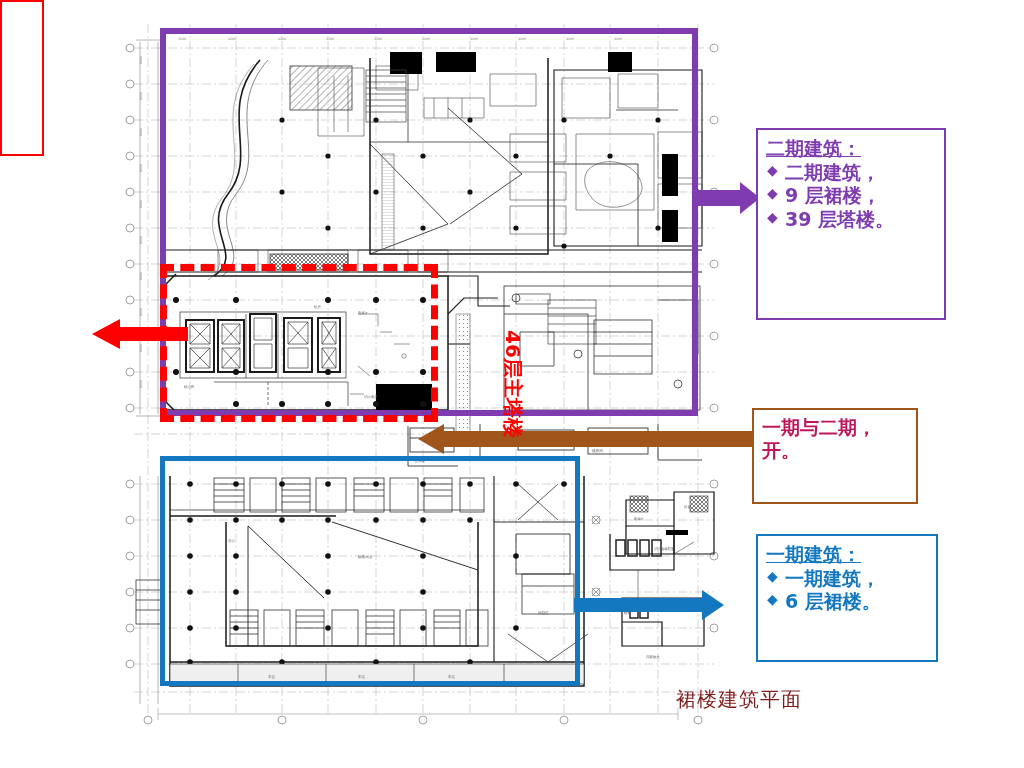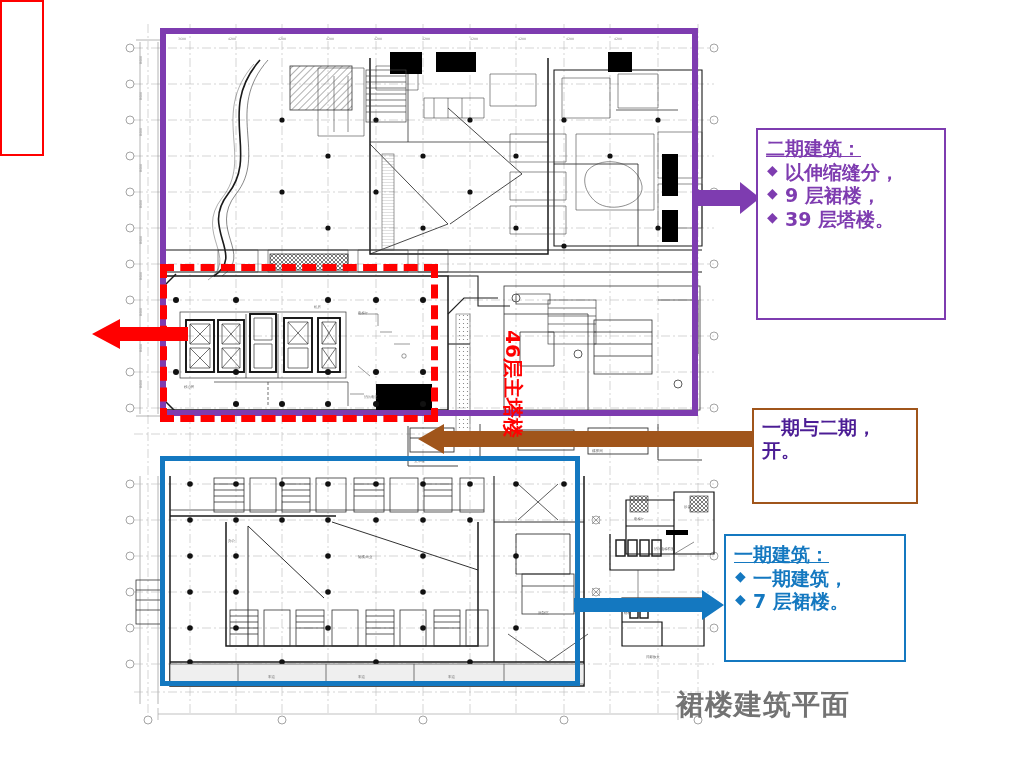--- a/index.html
+++ b/index.html
@@ -24,46 +24,46 @@
   .callout li{display:block;position:relative;padding-left:19px;}
   .callout li .bul{position:absolute;left:1px;top:0px;font-size:14px;line-height:1.3;}
 
   #box-phase2{
     left:756px;top:128px;width:190px;height:192px;
     border:2.5px solid #7E3CB0;color:#7E3CB0;font-size:19px;
     padding:7px 6px 0 8px;
   }
   #box-joint{
     left:752px;top:408px;width:166px;height:96px;
-    border:2.5px solid #A0551B;color:#4c1d95;font-size:19px;
+    border:2.5px solid #A0551B;color:#be185d;font-size:19px;
     padding:6px 4px 0 8px;
   }
   #box-phase1{
-    left:724px;top:534px;width:182px;height:128px;
+    left:756px;top:534px;width:182px;height:128px;
     border:2.5px solid #1478C0;color:#1478C0;font-size:19px;
     padding:7px 20px 0 8px;
   }
   #box-tower{
     left:52px;top:258px;width:40px;height:152px;
     border:2.5px solid #FF0000;color:#FF0000;font-size:20px;
   }
   #box-tower .vtext{
     position:absolute;left:50%;top:50%;
     transform:translate(-50%,-50%) rotate(90deg);
     white-space:nowrap;font-weight:bold;letter-spacing:0px;
   }
 
   
   .arrow{position:absolute;}
   .arrow svg{display:block;overflow:visible;}
 
   
   #caption{
     position:absolute;left:676px;top:686px;
-    font-size:28px;font-weight:bold;color:#737373;
+    font-size:20px;font-weight:normal;color:#7f1d1d;
     letter-spacing:1px;white-space:nowrap;
   }
 </style>
 </head>
 <body>
 
 <div class="slide">
 
   <div class="cad">
   <svg viewBox="0 0 604 716" xmlns="http://www.w3.org/2000/svg">
@@ -552,21 +552,21 @@
     <svg viewBox="0 0 96 32">
       <path d="M96 9 L28 9 L28 1 L0 16 L28 31 L28 23 L96 23 Z" fill="#FF0000"></path>
     </svg>
   </div>
 
   <div class="callout" id="box-phase2">
     <span class="hdr">二期建筑：</span>
     <ul>
       <li>
         <span class="bul">◆</span>
-        <span>以伸缩缝分，</span>
+        <span>二期建筑，</span>
       </li>
       <li>
         <span class="bul">◆</span>
         <span>9 层裙楼，</span>
       </li>
       <li>
         <span class="bul">◆</span>
         <span>39 层塔楼。</span>
       </li>
     </ul>
@@ -579,21 +579,21 @@
 
   <div class="callout" id="box-phase1">
     <span class="hdr">一期建筑：</span>
     <ul>
       <li>
         <span class="bul">◆</span>
         <span>一期建筑，</span>
       </li>
       <li>
         <span class="bul">◆</span>
-        <span>7 层裙楼。</span>
+        <span>6 层裙楼。</span>
       </li>
     </ul>
   </div>
 
   <div id="box-tower">
     <span class="vtext">46层主塔楼</span>
   </div>
 
   <div id="caption">裙楼建筑平面</div>
 

